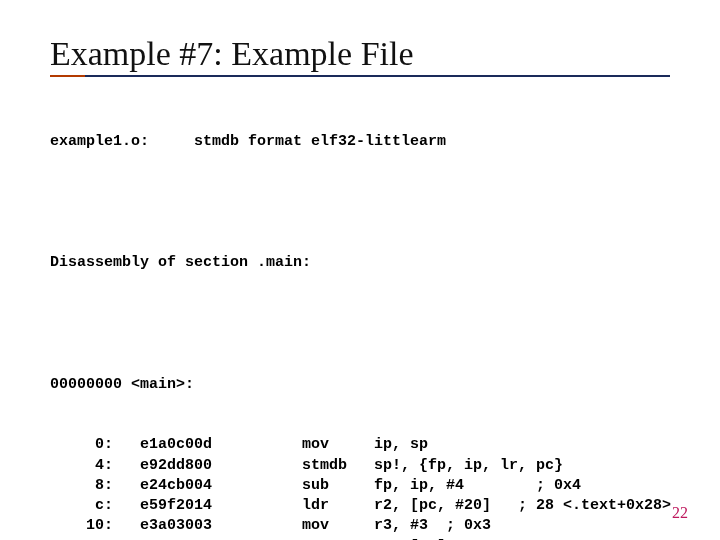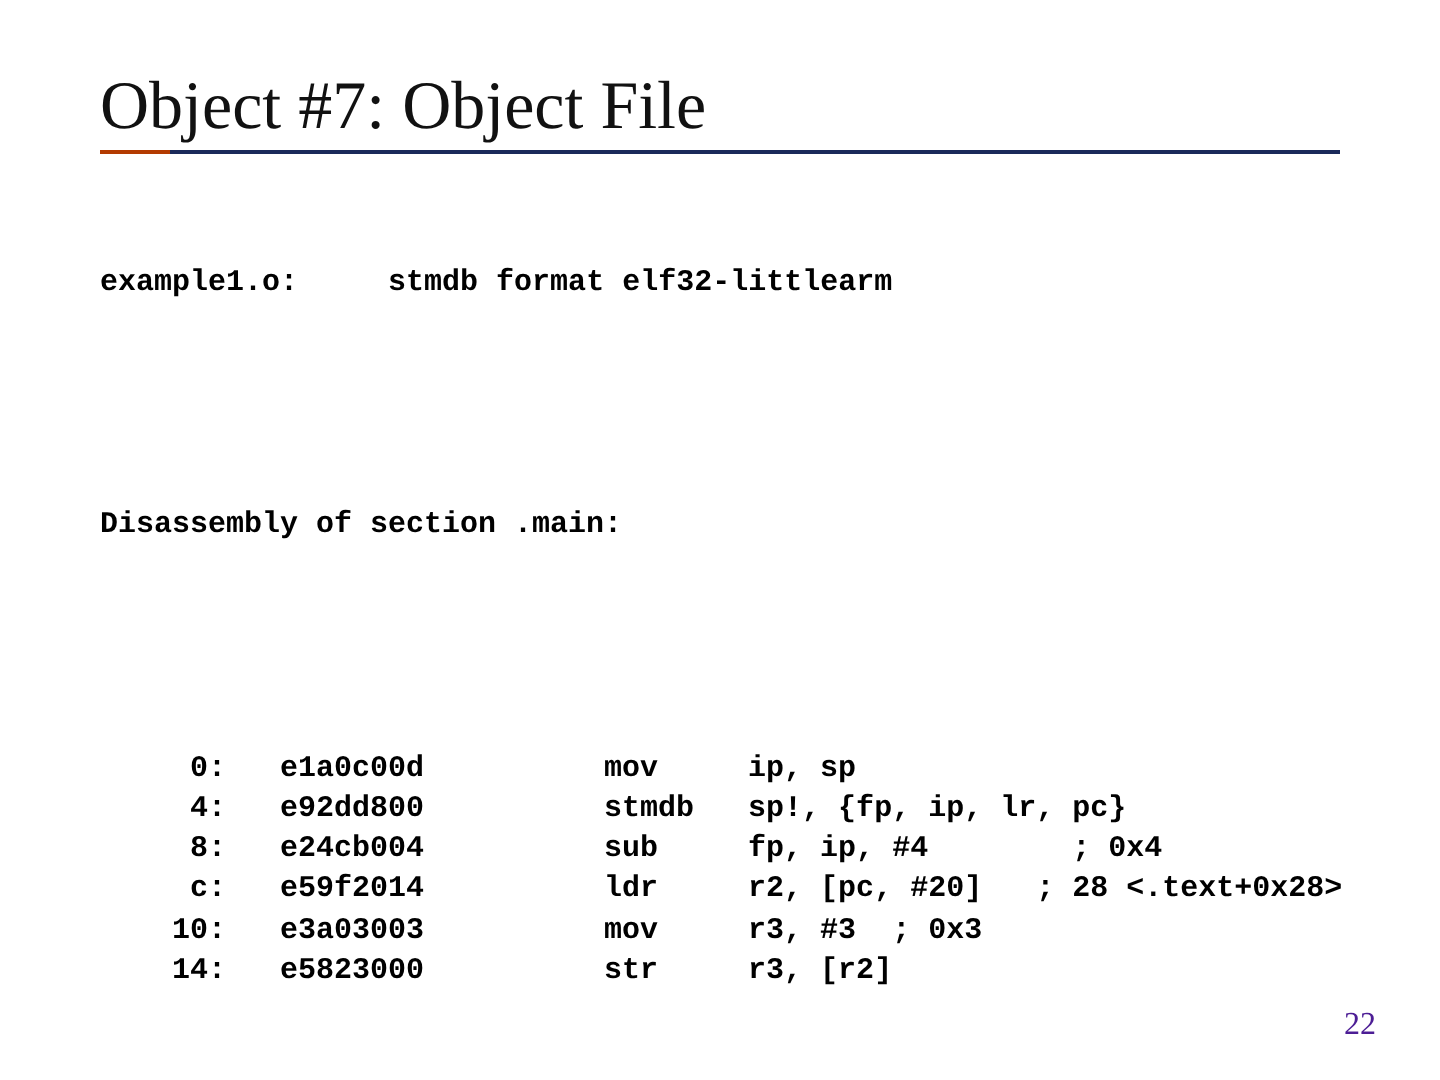--- a/index.html
+++ b/index.html
@@ -57,36 +57,37 @@
     color: #000;
     margin-left: 10px;
   }
   .mono .row { display: block; }
   .pagenum {
     position: absolute;
     right: 32px;
     bottom: 18px;
     font-family: Georgia, 'Times New Roman', serif;
     font-size: 16px;
-    color: #4c1d95;
+    color: #be185d;
   }
 </style>
 </head>
 <body>
 
 <div class="slide">
 
-  <div class="title">Object #7: Object File</div>
+  <div class="title">Example #7: Example File</div>
   <div class="underline"></div>
 
   <div class="mono">
     <span class="row"><span>example1.o:</span>     <span>stmdb format elf32-littlearm</span></span>
     <span class="row"> </span>
     <span class="row">Disassembly of section .main:</span>
     <span class="row"> </span>
+    <span class="row">00000000 &lt;main&gt;:</span>
     <span id="instr-rows"><span class="row">     0:   e1a0c00d          mov     ip, sp</span><span class="row">     4:   e92dd800          stmdb   sp!, {fp, ip, lr, pc}</span><span class="row">     8:   e24cb004          sub     fp, ip, #4        ; 0x4</span><span class="row">     c:   e59f2014          ldr     r2, [pc, #20]   ; 28 &lt;.text+0x28&gt;</span><span class="row">    10:   e3a03003          mov     r3, #3  ; 0x3</span><span class="row">    14:   e5823000          str     r3, [r2]</span></span>
     
     
   </div>
 
   <div class="pagenum">22</div>
 
 </div>
 
 </body></html>

